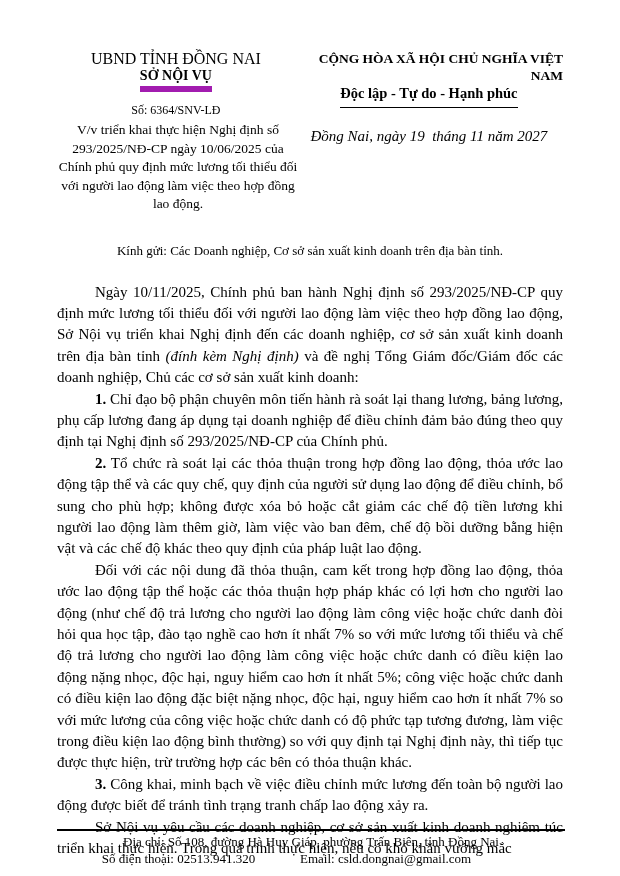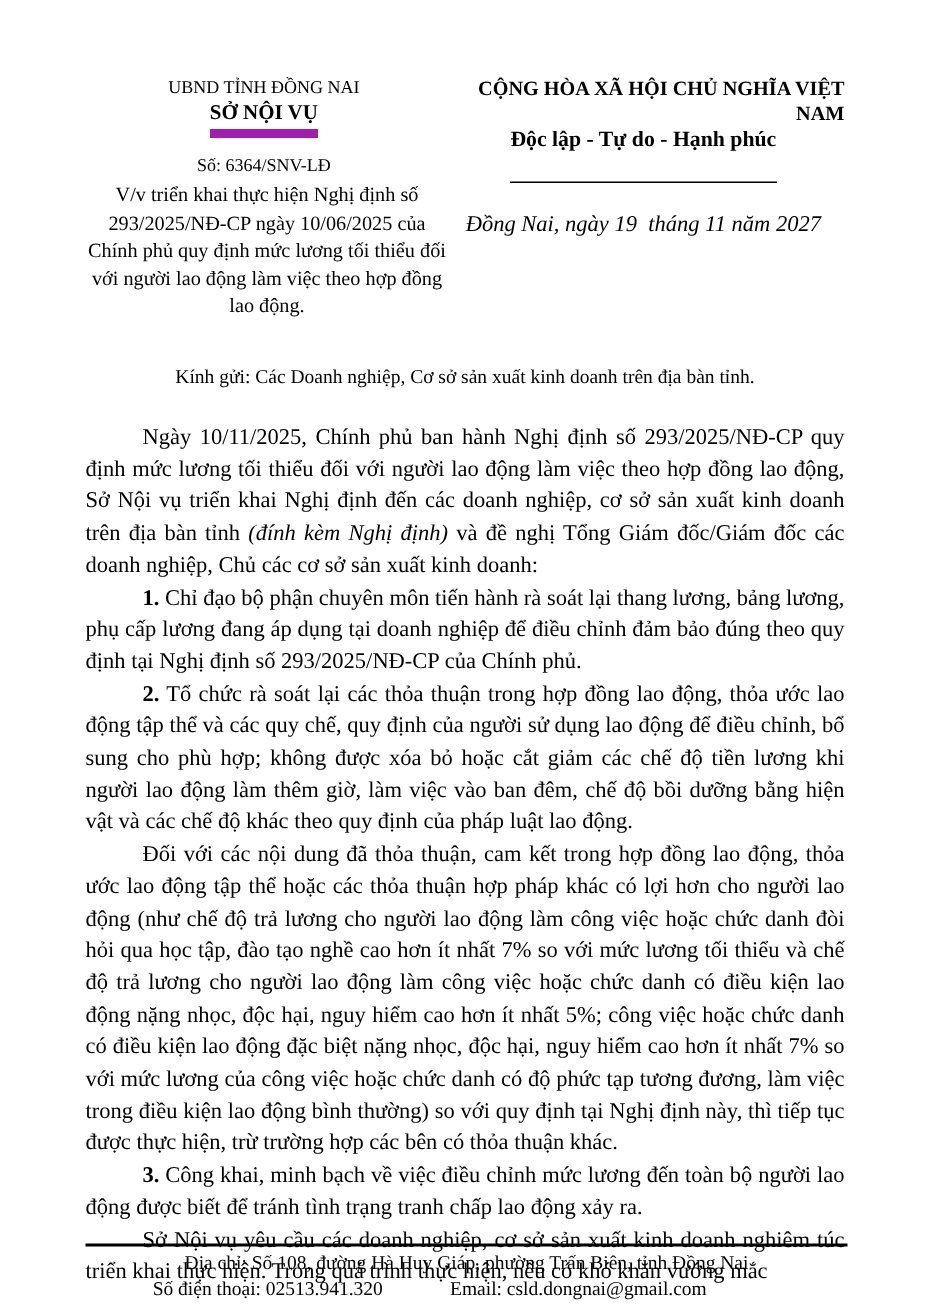--- a/index.html
+++ b/index.html
@@ -19,40 +19,40 @@
   .hdr { display: flex; width: 100%; }
   .hdr-left {
     width: 47%;
     text-align: center;
     flex-shrink: 0;
   }
   .hdr-right {
     width: 53%;
     text-align: center;
   }
-  .org-parent { font-size: 12px; line-height: 17px; }
+  .org-parent { font-size: 16px; line-height: 17px; }
   .org-name {
     font-size: 14px; font-weight: bold; line-height: 18px;
   }
   .org-name span {
     display: inline-block;
     border-bottom: 6px solid #a21caf;
     padding-bottom: 1px;
   }
   .doc-number { font-size: 12px; margin-top: 9px; line-height: 18px; }
   .doc-subject {
     font-size: 13.5px; line-height: 18.5px;
     width: 242px; margin: 2px auto 0 auto;
   }
   .nat-title { font-size: 13.5px; font-weight: bold; line-height: 17px; text-align: right; }
   .nat-motto { font-size: 14.5px; font-weight: bold; line-height: 19px; }
   .nat-motto span {
     display: inline-block;
     border-bottom: 1px solid #000;
-    padding-bottom: 18px;
+    padding-bottom: 4px;
   }
   .date-line {
     font-size: 15px; font-style: italic;
     margin-top: 20px; white-space: pre-wrap;
   }
   
   .recipient {
     text-align: center;
     font-size: 13px;
     margin-top: 29px;

